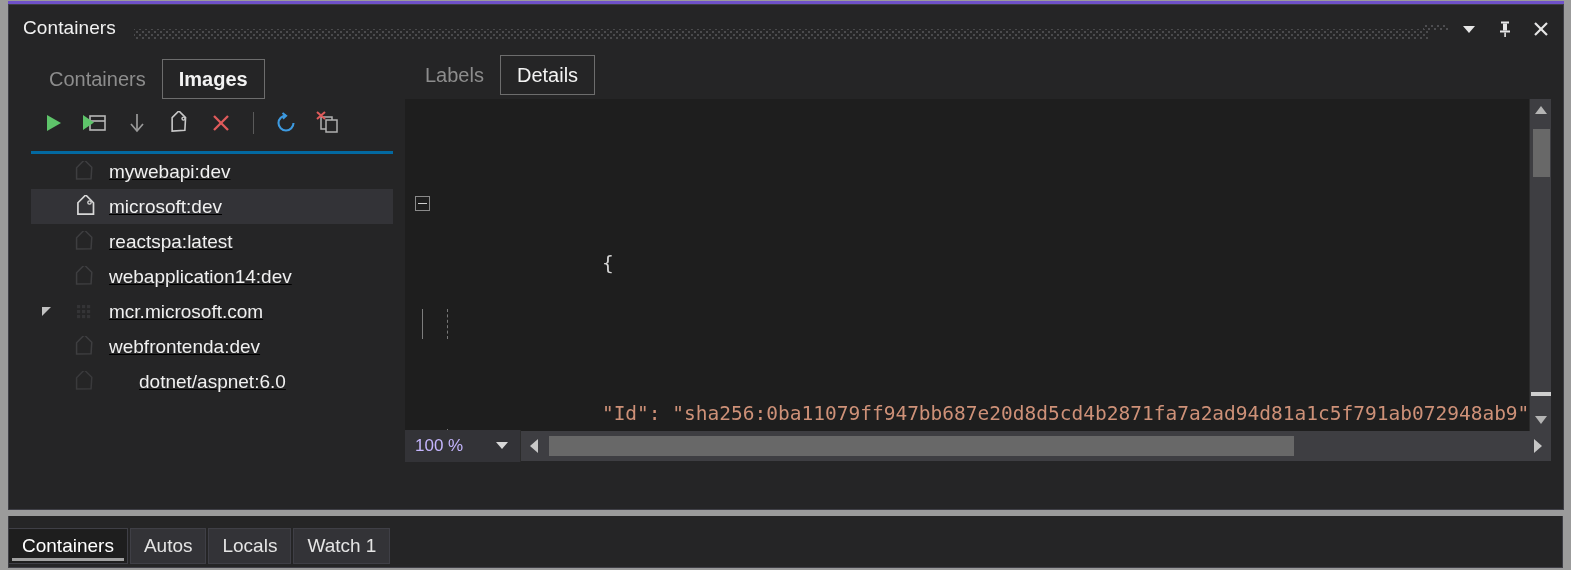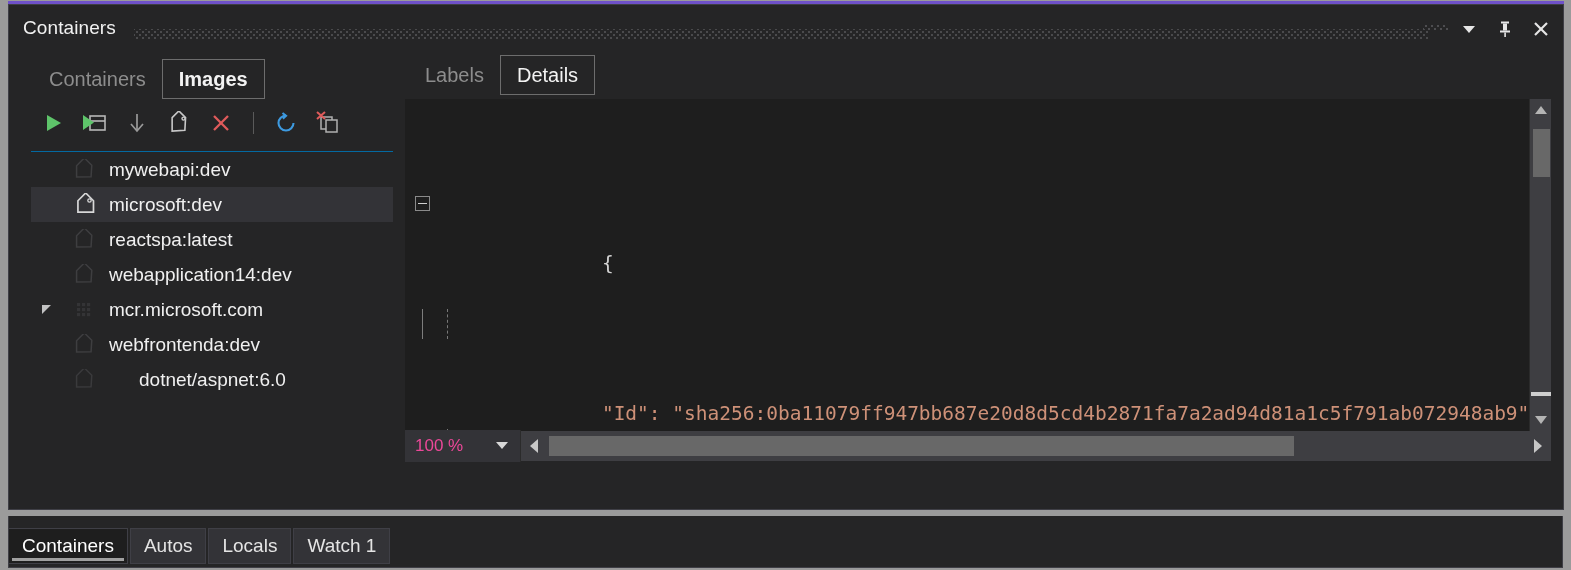--- a/index.html
+++ b/index.html
@@ -115,22 +115,23 @@
   }
   .tb-sep {
     width: 1px; height: 22px; background: #5a5a5a; margin: 0 4px;
   }
   .img-list {
     position: absolute;
     left: 14px; top: 102px;
     width: 362px;
     bottom: 74px;
     background: #252526;
-    border-top: 1px solid #0369a1;
+    border-top: 3px solid #0369a1;
     overflow: hidden;
+    text-decoration: underline;
   }
   .img-row {
     position: relative;
     height: 35px;
     display: flex; align-items: center;
     font-size: 19px;
     color: #f0f0f0;
     white-space: nowrap;
   }
   .img-row.selected { background: #333337; }
@@ -245,21 +246,21 @@
     left: 12px; right: 4px; bottom: 48px;
     height: 30px;
     background: #3e3e42;
     display: flex; align-items: center;
   }
   .zoom-box {
     width: 116px; height: 32px;
     background: #333337;
     border-right: 1px solid #2b2b2b;
     display: flex; align-items: center;
-    color: #ec4899; font-size: 17px;
+    color: #c4b5fd; font-size: 17px;
     position: relative;
   }
   .zoom-label { padding-left: 10px; }
   .zoom-caret {
     position: absolute; right: 12px; top: 12px;
     width: 0; height: 0;
     border-left: 6px solid transparent;
     border-right: 6px solid transparent;
     border-top: 7px solid #d8d8d8;
   }

